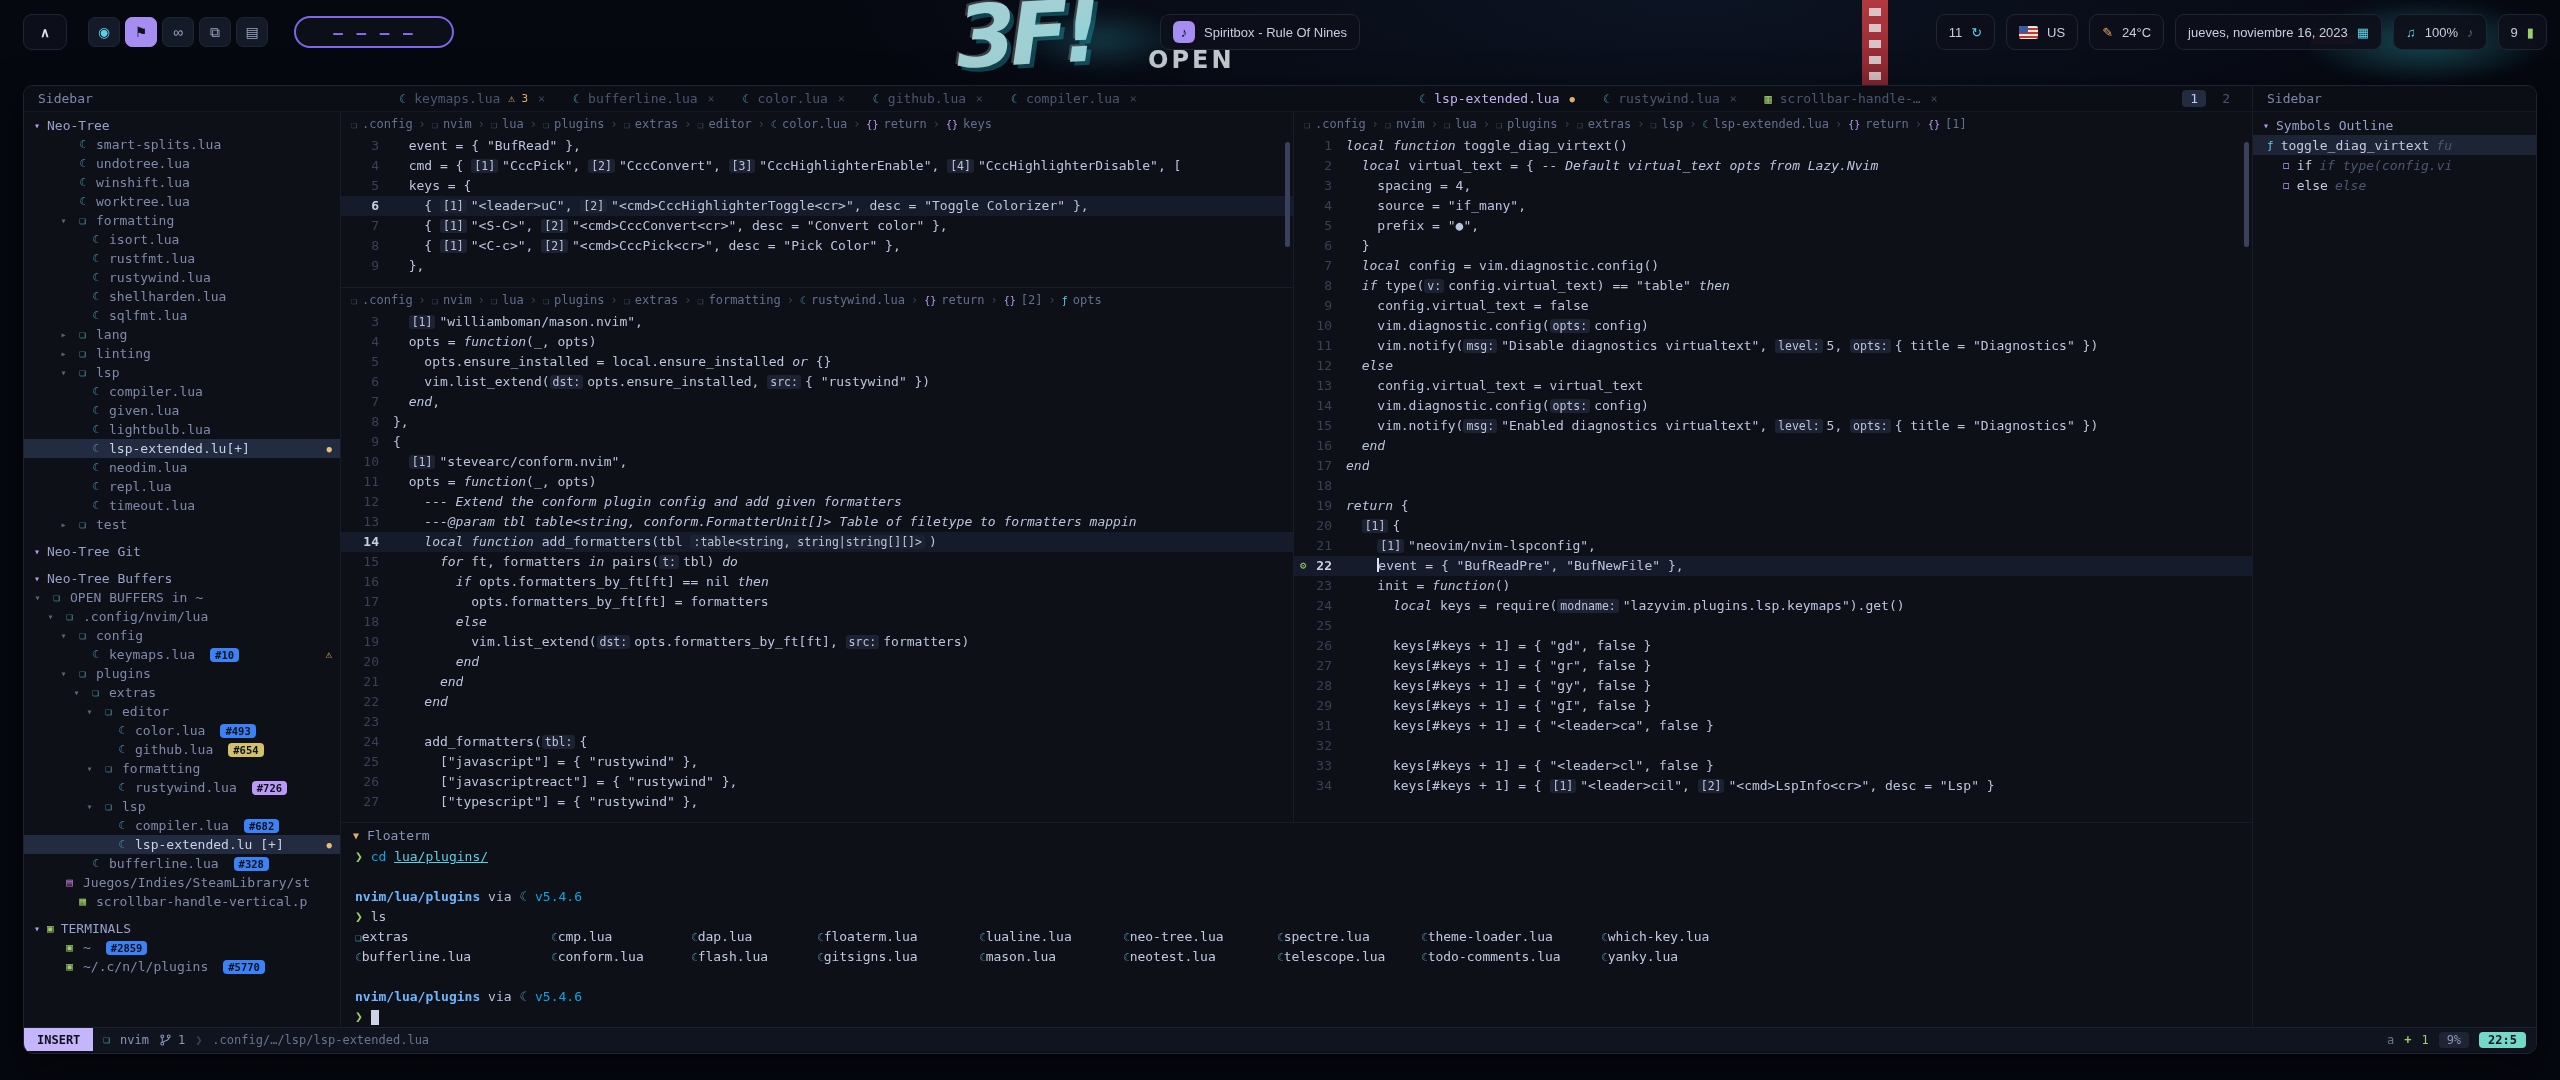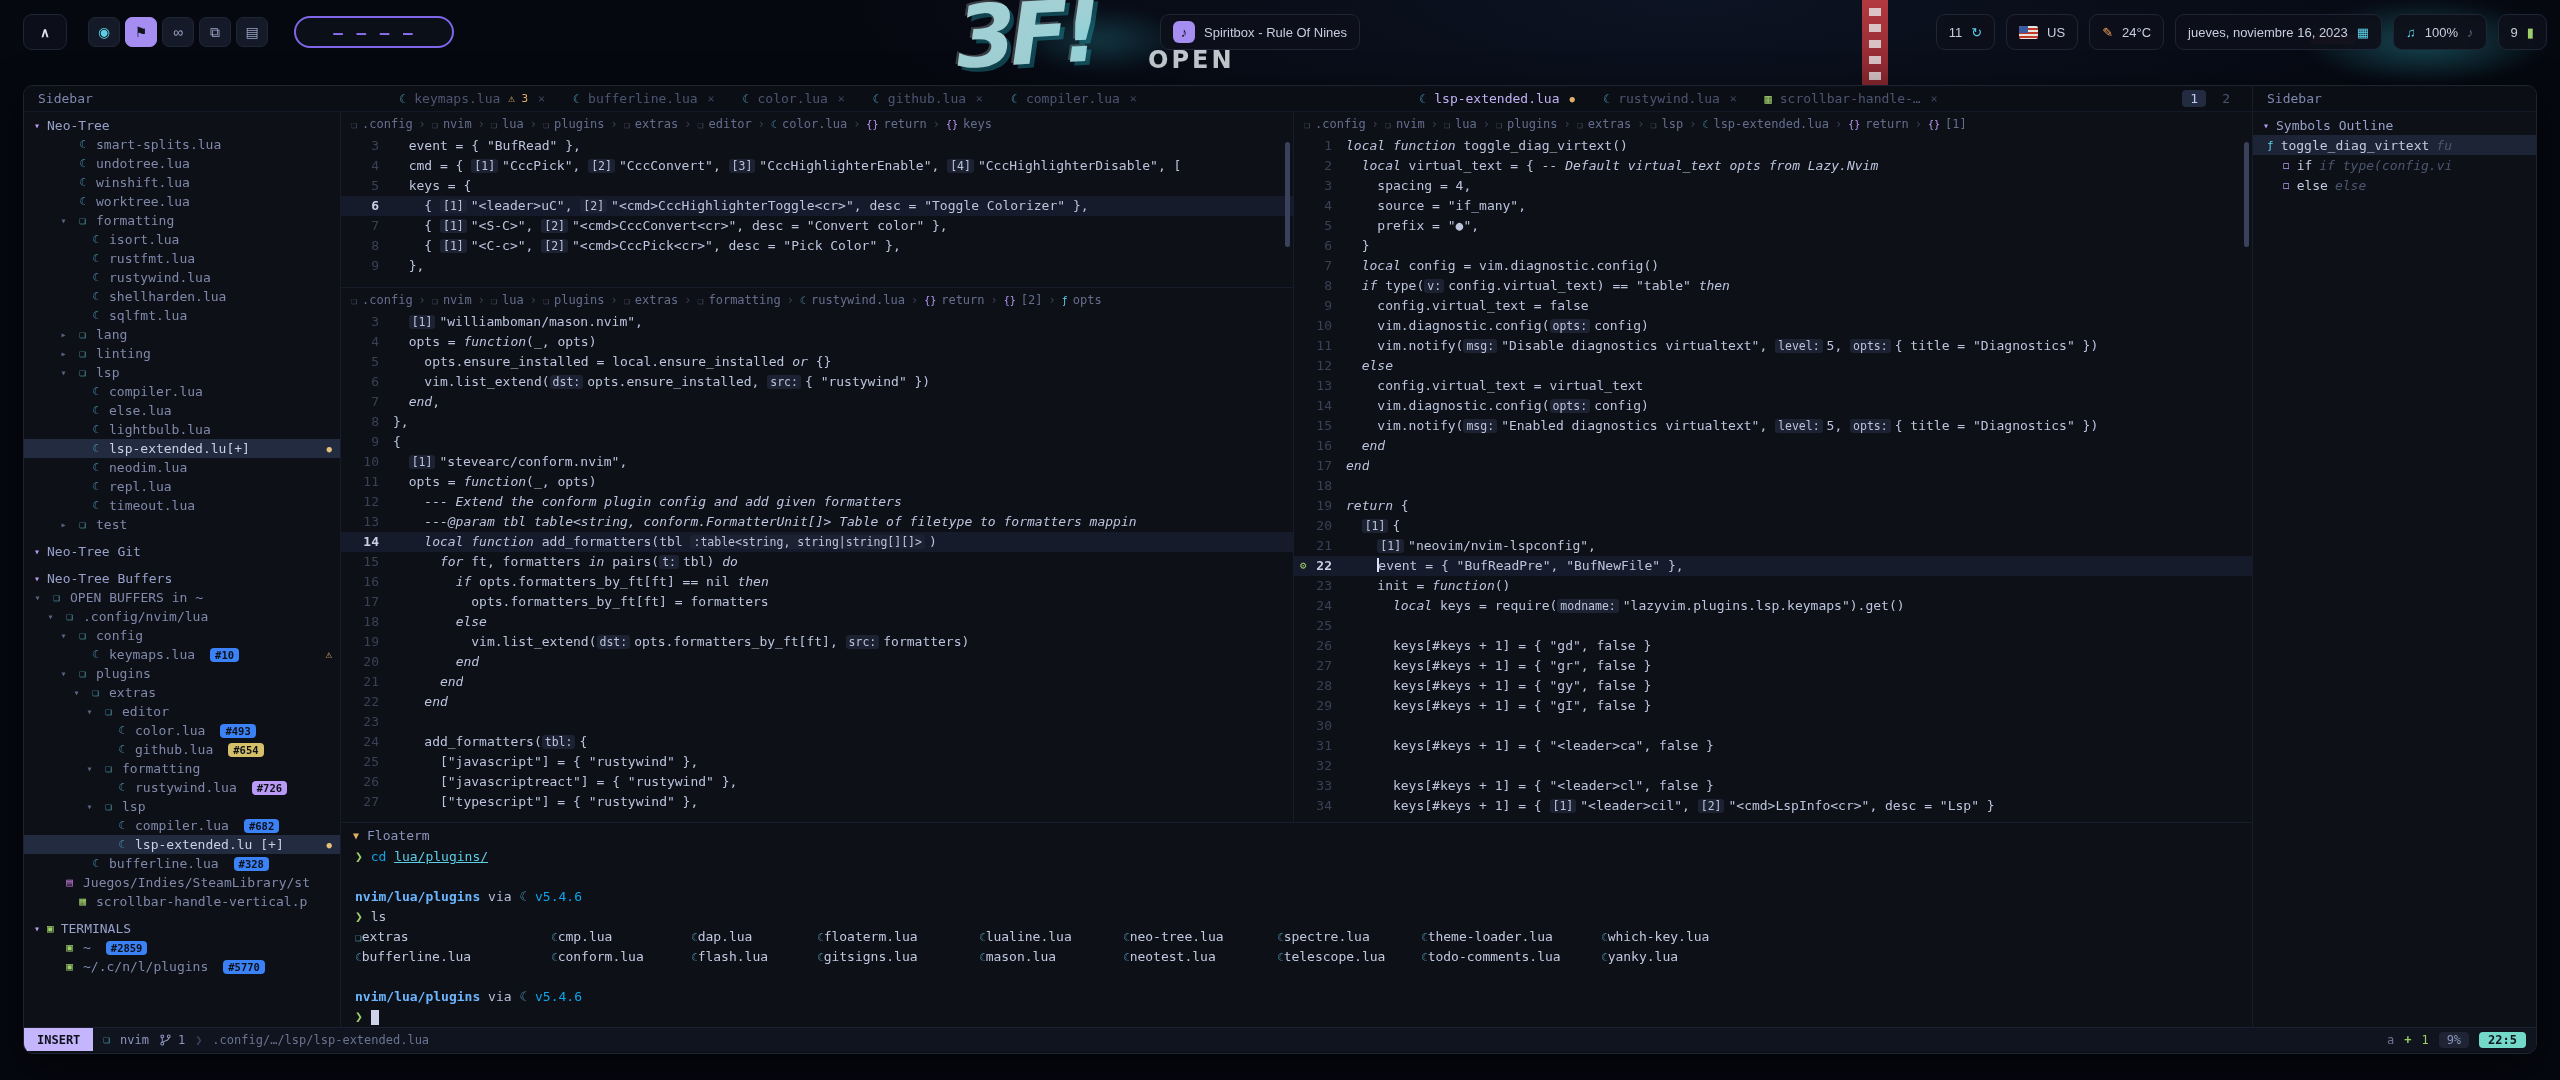--- a/index.html
+++ b/index.html
@@ -356,21 +356,21 @@
         </div>
         <div class="nt-row" style="padding-left: 47px;">
           <span class="nt-ex">&nbsp;</span>
           <span class="nt-ic ic-lua">☾</span>
           <span class="nt-lb">compiler.lua</span>
           <span class="nt-spacer"></span>
         </div>
         <div class="nt-row" style="padding-left: 47px;">
           <span class="nt-ex">&nbsp;</span>
           <span class="nt-ic ic-lua">☾</span>
-          <span class="nt-lb">else.lua</span>
+          <span class="nt-lb">given.lua</span>
           <span class="nt-spacer"></span>
         </div>
         <div class="nt-row" style="padding-left: 47px;">
           <span class="nt-ex">&nbsp;</span>
           <span class="nt-ic ic-lua">☾</span>
           <span class="nt-lb">lightbulb.lua</span>
           <span class="nt-spacer"></span>
         </div>
         <div class="nt-row sel" style="padding-left: 47px;">
           <span class="nt-ex">&nbsp;</span>
@@ -758,21 +758,20 @@
               <div class="eline"><span class="sign"></span><span class="lnum">20</span><span class="lcode"><span>  </span><span class="tk-i">[1]</span><span>{</span></span></div>
               <div class="eline"><span class="sign"></span><span class="lnum">21</span><span class="lcode"><span>    </span><span class="tk-i">[1]</span><span class="tk-s">"neovim/nvim-lspconfig"</span><span>,</span></span></div>
               <div class="eline cur"><span class="sign">⚙</span><span class="lnum">22</span><span class="lcode"><span>    </span><span class="caret"></span><span>event = { </span><span class="tk-s">"BufReadPre"</span><span>, </span><span class="tk-s">"BufNewFile"</span><span> },</span></span></div>
               <div class="eline"><span class="sign"></span><span class="lnum">23</span><span class="lcode"><span>    init = </span><span class="tk-k">function</span><span>()</span></span></div>
               <div class="eline"><span class="sign"></span><span class="lnum">24</span><span class="lcode"><span>      </span><span class="tk-k">local</span><span> keys = </span><span class="tk-f">require</span><span>(</span><span class="tk-i">modname:</span><span class="tk-s">"lazyvim.plugins.lsp.keymaps"</span><span>).</span><span class="tk-f">get</span><span>()</span></span></div>
               <div class="eline"><span class="sign"></span><span class="lnum">25</span><span class="lcode"></span></div>
               <div class="eline"><span class="sign"></span><span class="lnum">26</span><span class="lcode"><span>      keys[#keys + </span><span class="tk-n">1</span><span>] = { </span><span class="tk-s">"gd"</span><span>, </span><span class="tk-n">false</span><span> }</span></span></div>
               <div class="eline"><span class="sign"></span><span class="lnum">27</span><span class="lcode"><span>      keys[#keys + </span><span class="tk-n">1</span><span>] = { </span><span class="tk-s">"gr"</span><span>, </span><span class="tk-n">false</span><span> }</span></span></div>
               <div class="eline"><span class="sign"></span><span class="lnum">28</span><span class="lcode"><span>      keys[#keys + </span><span class="tk-n">1</span><span>] = { </span><span class="tk-s">"gy"</span><span>, </span><span class="tk-n">false</span><span> }</span></span></div>
               <div class="eline"><span class="sign"></span><span class="lnum">29</span><span class="lcode"><span>      keys[#keys + </span><span class="tk-n">1</span><span>] = { </span><span class="tk-s">"gI"</span><span>, </span><span class="tk-n">false</span><span> }</span></span></div>
-              <div class="eline"><span class="sign"></span><span class="lnum">30</span><span class="lcode"></span></div>
               <div class="eline"><span class="sign"></span><span class="lnum">31</span><span class="lcode"><span>      keys[#keys + </span><span class="tk-n">1</span><span>] = { </span><span class="tk-s">"&lt;leader&gt;ca"</span><span>, </span><span class="tk-n">false</span><span> }</span></span></div>
               <div class="eline"><span class="sign"></span><span class="lnum">32</span><span class="lcode"></span></div>
               <div class="eline"><span class="sign"></span><span class="lnum">33</span><span class="lcode"><span>      keys[#keys + </span><span class="tk-n">1</span><span>] = { </span><span class="tk-s">"&lt;leader&gt;cl"</span><span>, </span><span class="tk-n">false</span><span> }</span></span></div>
               <div class="eline"><span class="sign"></span><span class="lnum">34</span><span class="lcode"><span>      keys[#keys + </span><span class="tk-n">1</span><span>] = { </span><span class="tk-i">[1]</span><span class="tk-s">"&lt;leader&gt;cil"</span><span>, </span><span class="tk-i">[2]</span><span class="tk-s">"&lt;cmd&gt;LspInfo&lt;cr&gt;"</span><span>, desc = </span><span class="tk-s">"Lsp"</span><span> }</span></span></div>
             </div>
             <div class="ed-sb"></div>
           </div>
       </div>
 
       <div id="floaterm">

